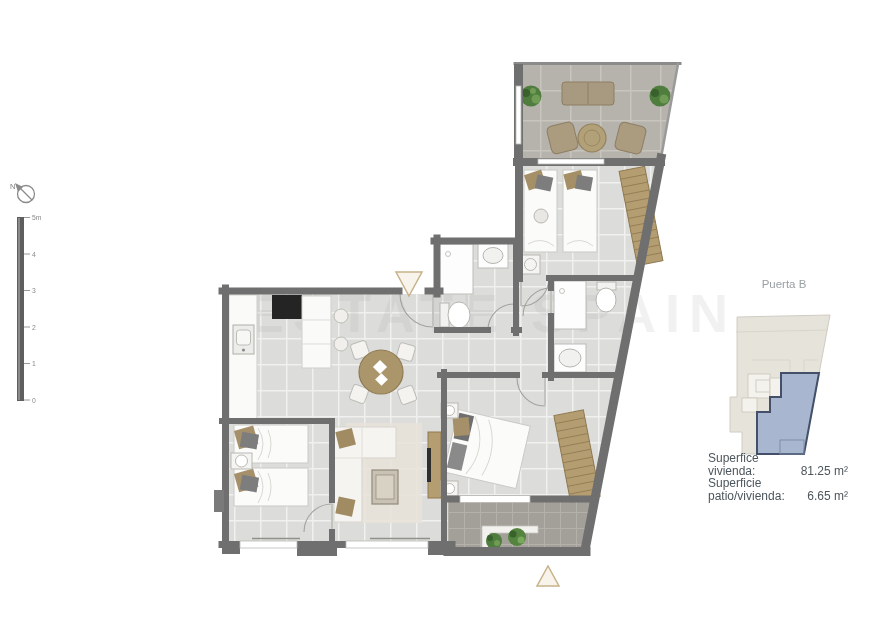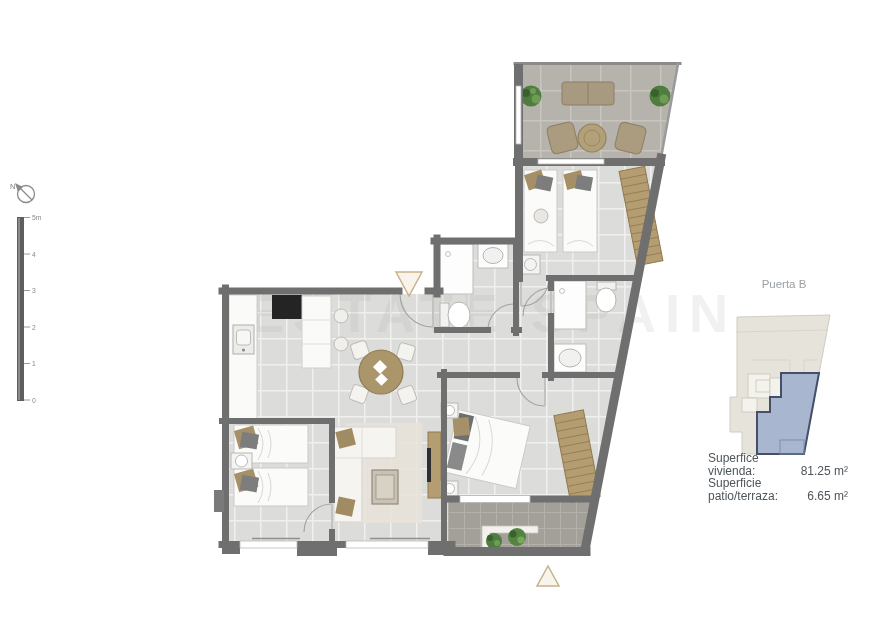--- a/index.html
+++ b/index.html
@@ -314,18 +314,18 @@
   <path d="M819,371 L804,452 L757,452 L757,410 L770,410 L770,395 L781,395 L781,371 Z" stroke="#44506a" stroke-width="2" fill="#a9b6cf"></path>
   <rect x="780" y="438" width="24" height="14" fill="none" stroke="#7d89a3" stroke-width="0.9"></rect>
 </svg>
 
 <div id="measures">
   <div class="m-row">
     <div class="m-label">Superfice vivienda:</div>
     <div class="m-value">81.25 m²</div>
   </div>
   <div class="m-row">
-    <div class="m-label">Superficie patio/terraza:</div>
+    <div class="m-label">Superficie patio/vivienda:</div>
     <div class="m-value">6.65 m²</div>
   </div>
 </div>
 
 </div>
 
 </body></html>

